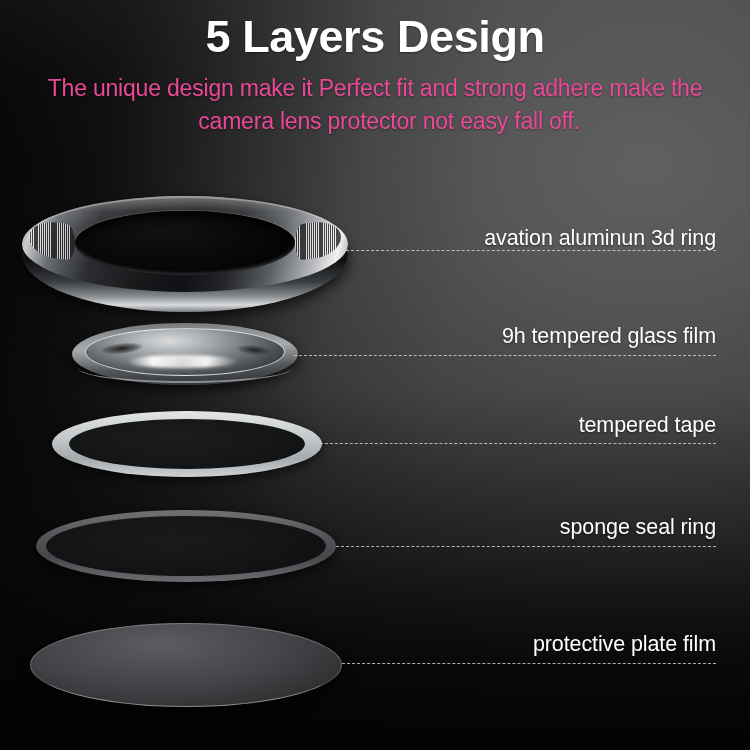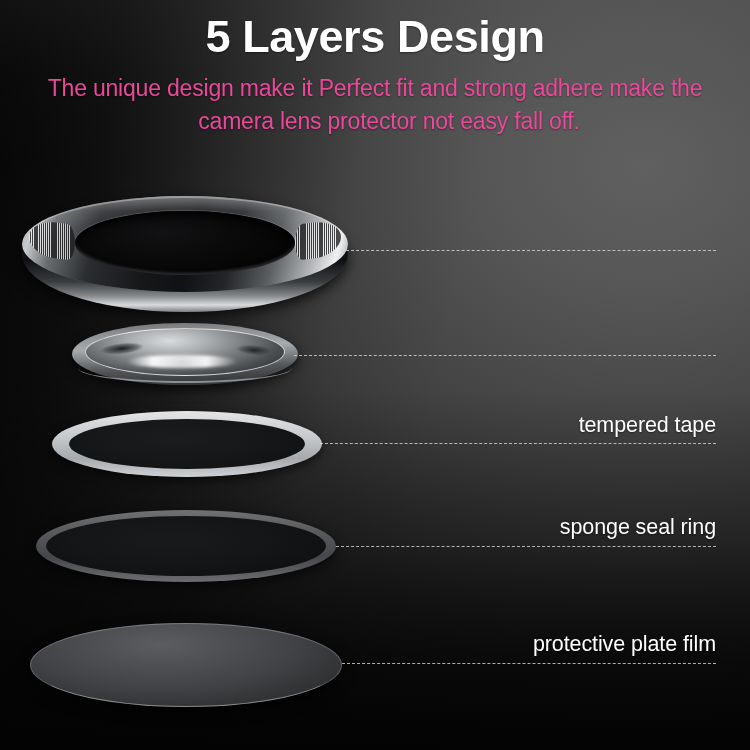--- a/index.html
+++ b/index.html
@@ -290,21 +290,23 @@
       <div class="disc"></div>
       <div class="rim"></div>
     </div>
 
     <div class="leader" style="left:346px; top:250px; width:370px;"></div>
     <div class="leader" style="left:294px; top:355px; width:422px;"></div>
     <div class="leader" style="left:320px; top:443px; width:396px;"></div>
     <div class="leader" style="left:336px; top:546px; width:380px;"></div>
     <div class="leader" style="left:342px; top:663px; width:374px;"></div>
 
-
+    <div class="lbl" style="right:34px; top:226px;">avation aluminun 3d ring</div>
+
+    <div class="lbl" style="right:34px; top:324px;">9h tempered glass film</div>
 
     <div class="lbl" style="right:34px; top:413px;">tempered tape</div>
 
     <div class="lbl" style="right:34px; top:632px;">protective plate film</div>
 
     <div class="lbl" style="right:34px; top:515px;">sponge seal ring</div>
 
   </div>
 </div>
 

